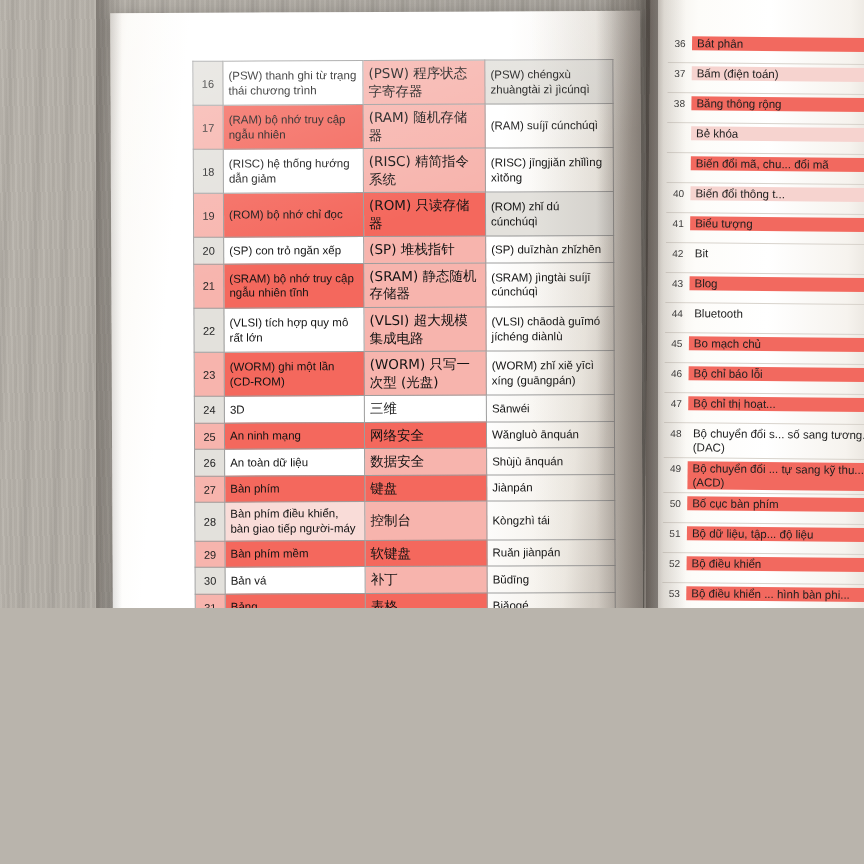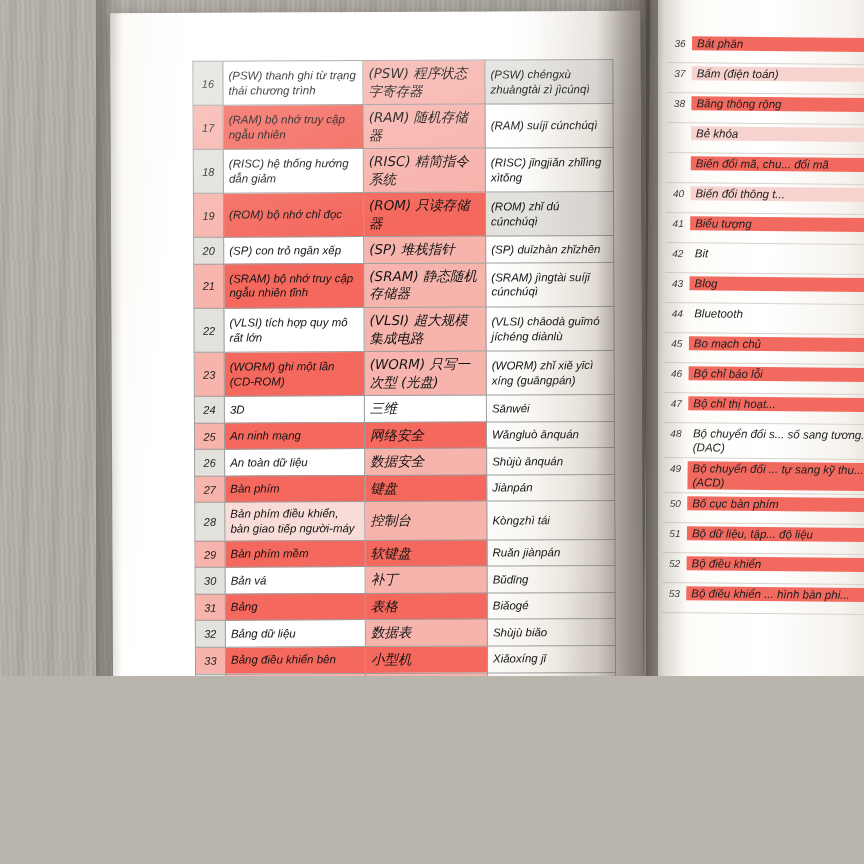--- a/index.html
+++ b/index.html
@@ -9,29 +9,28 @@
   body {
     width: 864px;
     height: 864px;
     overflow: hidden;
     font-family: "Liberation Sans", sans-serif;
     background: #b9b4ac;
   }
   #scene {
     position: relative;
     width: 864px;
-    height: 676px;
+    height: 608px;
     overflow: hidden;
     
     background:
       linear-gradient(100deg, rgba(255,255,255,0.05) 0%, rgba(0,0,0,0.12) 100%),
       repeating-linear-gradient(92deg,
         #b3aea6 0px, #b6b1a9 6px, #aaa59d 13px, #b8b3ab 22px, #b0aba3 30px),
       #b2ada5;
-    font-style: italic;
   }
   .grain {
     position: absolute;
     inset: 0;
     background:
       repeating-linear-gradient(88deg, rgba(255,255,255,0.07) 0 2px, rgba(0,0,0,0.05) 2px 5px);
     opacity: .55;
     pointer-events: none;
   }
 

